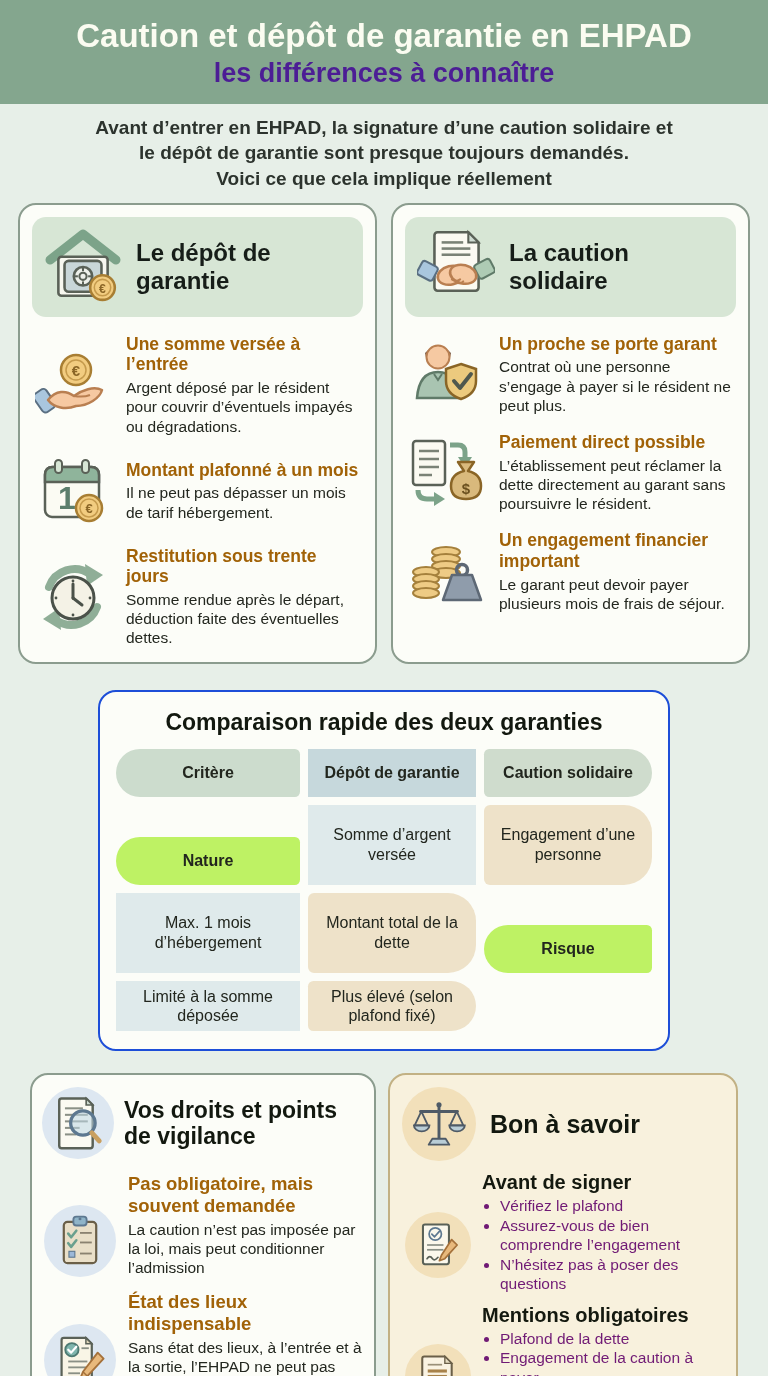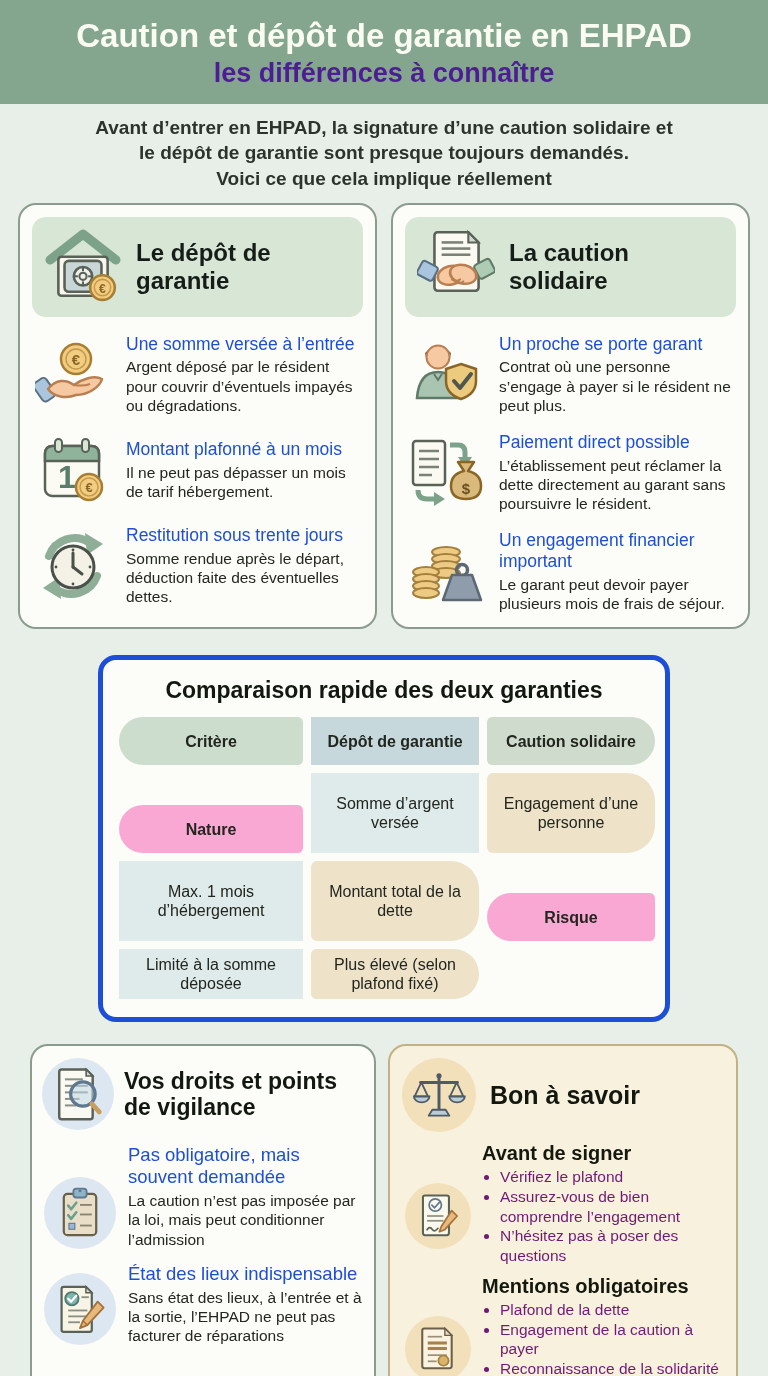--- a/index.html
+++ b/index.html
@@ -27,46 +27,46 @@
   }
   .card-head {
     background:#d7e6d5; border-radius:14px;
     display:flex; align-items:center; gap:14px;
     padding:9px 12px; min-height:96px;
   }
   .card-title { font-size:24px; font-weight:bold; line-height:1.15; color:#161d18; max-width:170px; }
   .item { display:flex; align-items:center; gap:12px; margin-top:17px; }
   .item-icon { width:82px; flex:0 0 82px; display:flex; justify-content:center; }
   .item-text { flex:1; min-width:0; }
-  .item-title { font-size:17.5px; font-weight:normal; line-height:1.18; color:#1d4ed8; }
+  .item-title { font-size:17.5px; font-weight:bold; line-height:1.18; color:#a16207; }
   .item-body  { font-size:15.5px; line-height:1.24; color:#23271f; margin-top:3px; }
 
   .table-card {
     width:572px; margin:26px auto 0;
-    background:#fcfdf8; border:5px solid #1d4ed8; border-radius:18px;
+    background:#fcfdf8; border:2px solid #1d4ed8; border-radius:18px;
     padding:17px 16px 18px;
   }
   .table-title { text-align:center; font-size:23px; font-weight:bold; color:#12180f; }
   .tgrid {
     margin-top:13px;
     display:grid;
     grid-template-columns:184px 168px 168px;
     gap:8px;
   }
   .cell {
     display:flex; align-items:center; justify-content:center;
     text-align:center; font-size:16px; line-height:1.2;
     padding:6px 8px; min-height:48px; color:#22261e;
   }
   .r-left  { border-radius:28px 6px 6px 28px; }
   .r-right { border-radius:6px 28px 28px 6px; }
   .h-crit { background:#ccdccd; font-weight:bold; }
   .h-dep  { background:#c6d8dc; font-weight:bold; }
   .h-cau  { background:#cfdccd; font-weight:bold; }
-  .d-lab  { background:#f9a8d4; font-weight:bold;margin-top:32px; }
+  .d-lab  { background:#bef264; font-weight:bold;margin-top:32px; }
   .d-dep  { background:#dfeaeb; }
   .d-cau  { background:#eee2c9; }
 
   .bottom-row { display:flex; gap:12px; padding:0 30px; margin-top:22px; }
   .rights-card {
     flex:1; background:#fcfdf8; border:2px solid #8b9c8e; border-radius:18px;
     padding:12px 10px 14px;
   }
   .rights-head { display:flex; align-items:center; gap:10px; }
   .rights-title { font-size:23px; font-weight:bold; line-height:1.15; color:#12180f; max-width:230px; }

